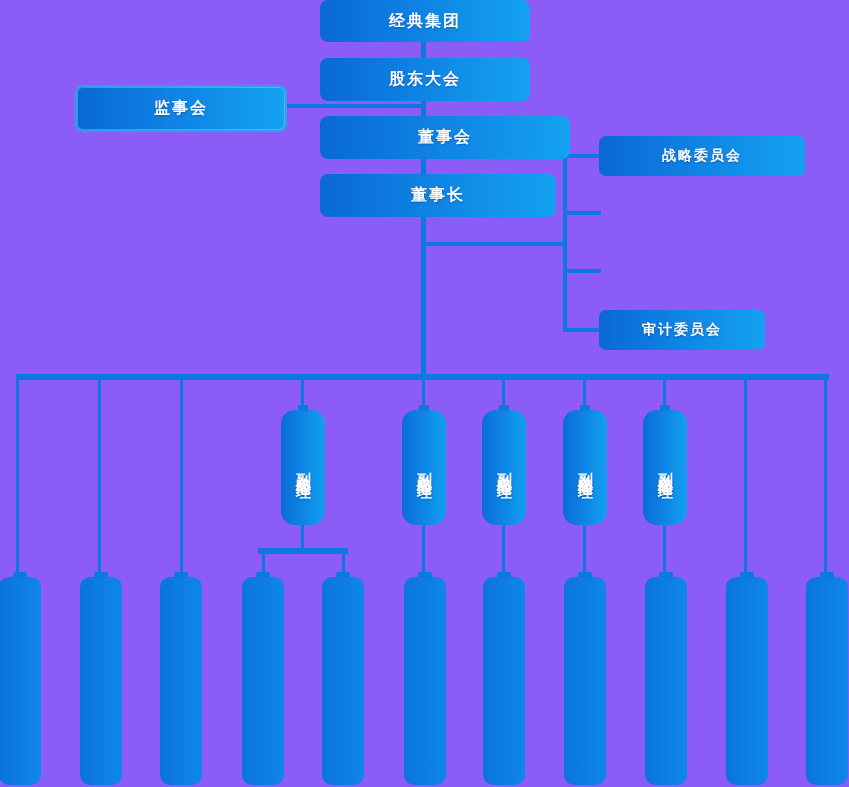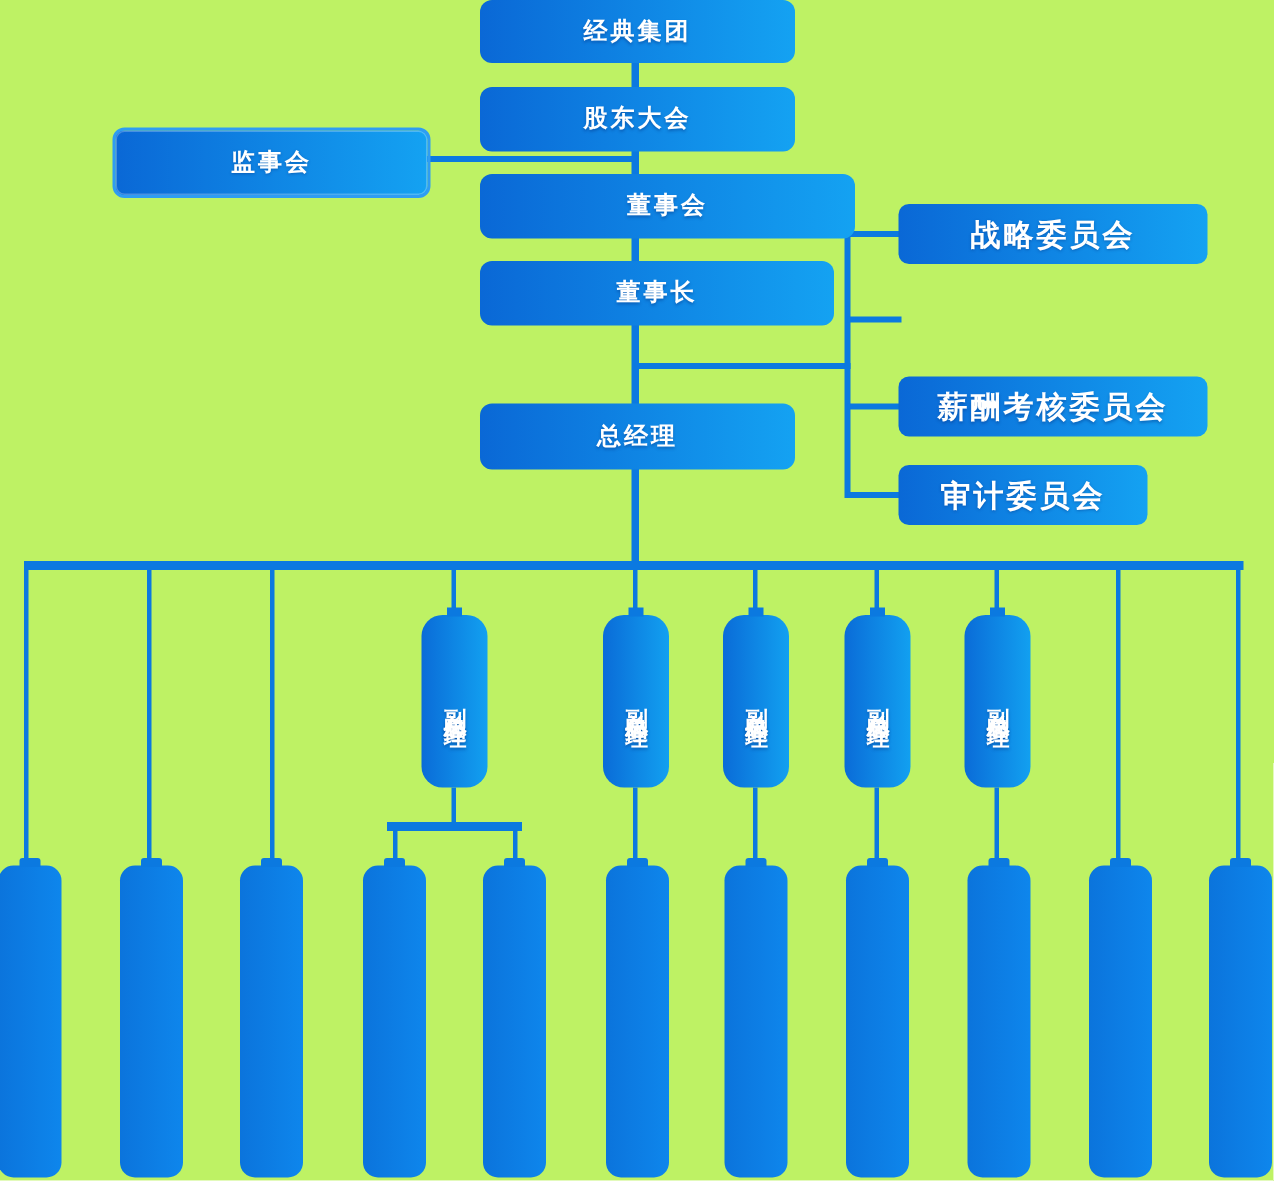--- a/index.html
+++ b/index.html
@@ -1,29 +1,29 @@
 <!DOCTYPE html>
 <html><head>
 <meta charset="utf-8">
 <style>
   html,body{margin:0;padding:0;background:#ffffff;}
   .canvas{
-    position:relative;width:849px;height:787px;background:#bef264;overflow:hidden;
+    position:relative;width:849px;height:787px;background:#8b5cf6;overflow:hidden;
     font-family:"DejaVu Sans","Liberation Sans",sans-serif;
   }
   
   .ln{position:absolute;background:#0b79e0;}
   
   .node{
     position:absolute;display:flex;align-items:center;justify-content:center;
     background:linear-gradient(to right,#0a68d6,#14a2f2);
     border-radius:8px;color:#ffffff;font-weight:bold;font-size:16px;
     letter-spacing:2px;text-shadow:0 1px 2px rgba(5,50,130,.45);
   }
-  .node.committee{font-size:20px;border-radius:7px;}
+  .node.committee{font-size:14px;border-radius:7px;}
   .node.supervisory{border:2px solid #2f9df2;box-shadow:inset 0 0 0 1px rgba(255,255,255,.25);}
   
   .vnode{
     position:absolute;display:flex;align-items:center;justify-content:center;
     background:linear-gradient(to right,#0a6cd8,#12a0f0);
     border-radius:14px;color:#ffffff;font-weight:bold;font-size:15px;
     writing-mode:vertical-rl;text-orientation:upright;letter-spacing:4px;
     text-shadow:0 1px 2px rgba(5,50,130,.45);
   }
   .vnode::before{
@@ -83,29 +83,23 @@
     </div>
   <div class="node" style="left:320px;top:58px;width:210px;height:43px">
       <span>股东大会</span>
     </div>
   <div class="node" style="left:320px;top:116px;width:250px;height:43px">
       <span>董事会</span>
     </div>
   <div class="node" style="left:320px;top:174px;width:236px;height:43px">
       <span>董事长</span>
     </div>
-  <div class="node" style="left:320px;top:269px;width:210px;height:44px">
-      <span>总经理</span>
-    </div>
 
   <div class="node committee" style="left:599px;top:136px;width:206px;height:40px">
       <span>战略委员会</span>
-    </div>
-  <div class="node committee" style="left:599px;top:251px;width:206px;height:40px">
-      <span>薪酬考核委员会</span>
     </div>
   <div class="node committee" style="left:599px;top:310px;width:166px;height:40px">
       <span>审计委员会</span>
     </div>
 
   <div class="vnode" style="left:281px;top:410px;width:44px;height:115px">
       <span>副总经理</span>
     </div>
   <div class="vnode" style="left:402px;top:410px;width:44px;height:115px">
       <span>副总经理</span>

